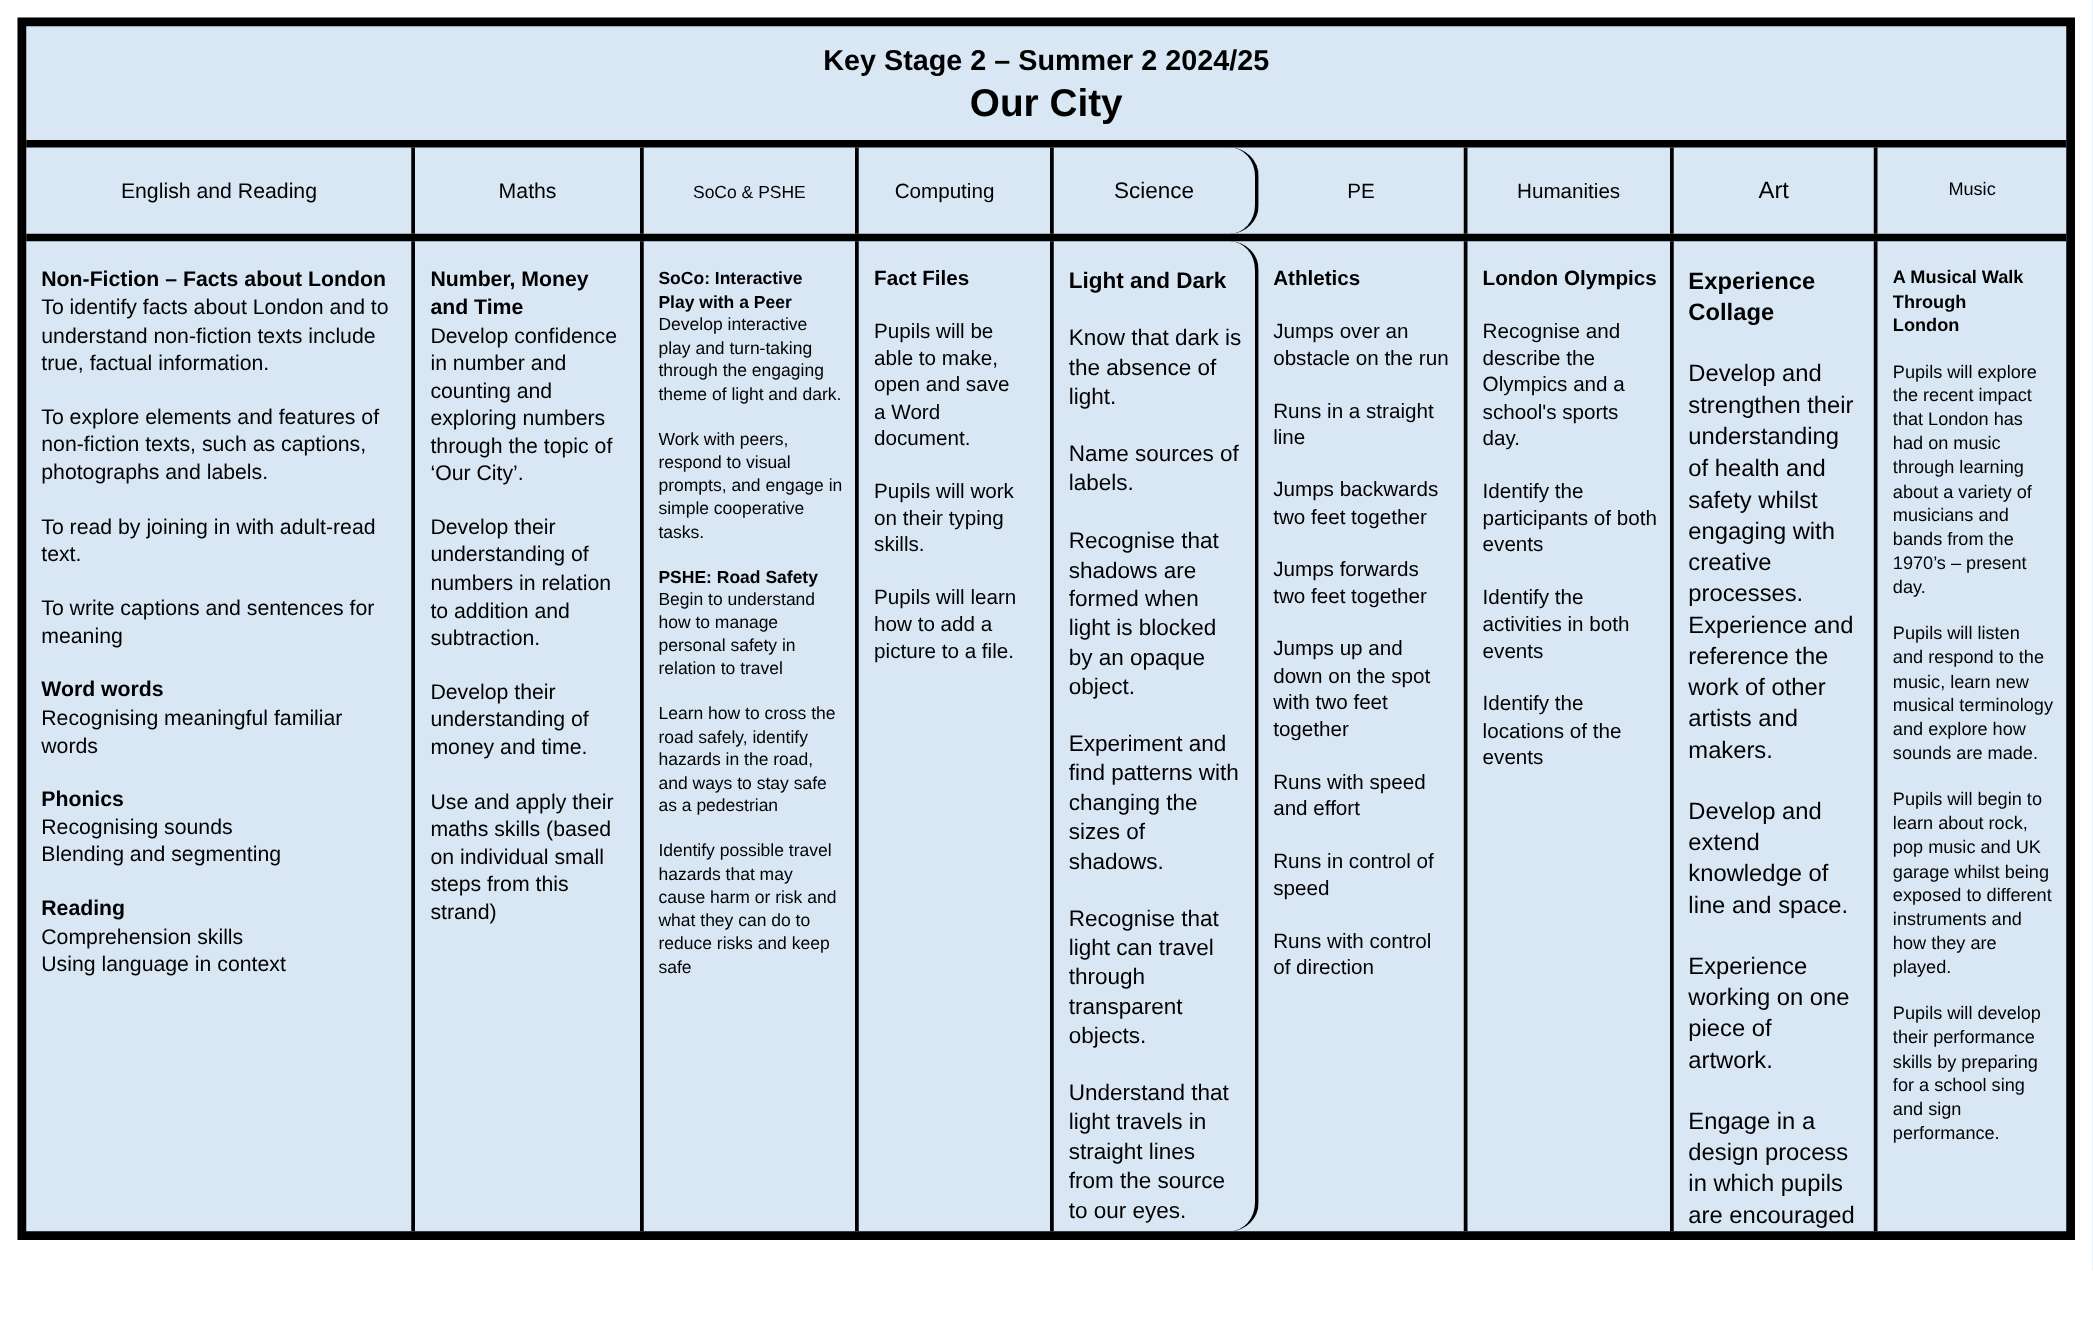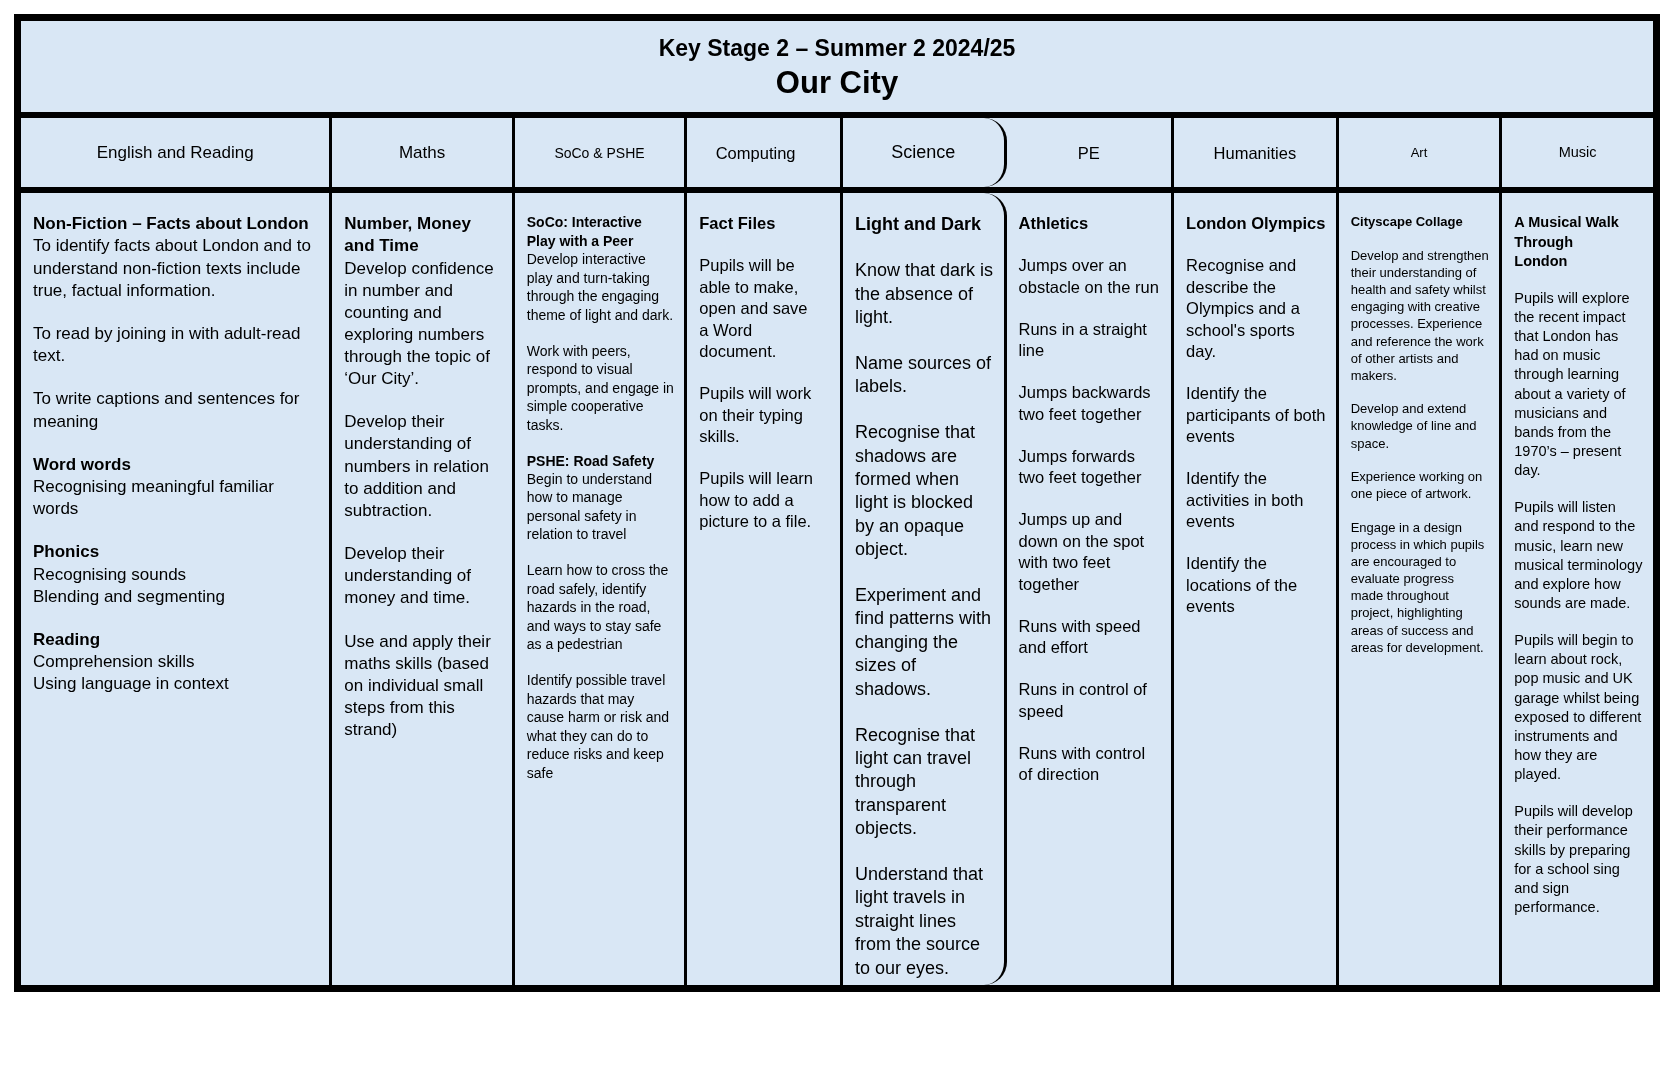--- a/index.html
+++ b/index.html
@@ -52,21 +52,21 @@
     line-height:1.3;
   }
   .bcell:last-child{border-right:none;}
   .col0{font-size:17px;}
   .col1{font-size:17px;}
   .col2{font-size:14px;line-height:1.32;}
   .col3{font-size:16.5px;padding-right:22px;}
   .col4{font-size:18px;border-radius:23px;}
   .col5{font-size:16.5px;}
   .col6{font-size:16.5px;}
-  .col7{font-size:13px;line-height:1.32;}
+  .col7{font-size:19px;line-height:1.32;}
   .col8{font-size:14.5px;line-height:1.32;}
   .block{margin-bottom:1.25em;}
   .block:last-child{margin-bottom:0;}
   .bh{font-weight:bold;white-space:pre-line;}
   .bt{white-space:pre-line;}
 </style>
 </head>
 <body>
 
 <div class="sheet">
@@ -85,20 +85,23 @@
       <div class="hcell col7">Art</div>
       <div class="hcell col8">Music</div>
     </div>
   <div class="body-row" id="body-row">
       <div class="bcell col0">
         <div class="block">
           <div class="bh">Non-Fiction – Facts about London</div>
           <div class="bt">To identify facts about London and to understand non-fiction texts include true, factual information.</div>
         </div>
         <div class="block">
+          <div class="bt">To explore elements and features of non-fiction texts, such as captions, photographs and labels.</div>
+        </div>
+        <div class="block">
           <div class="bt">To read by joining in with adult-read text.</div>
         </div>
         <div class="block">
           <div class="bt">To write captions and sentences for meaning</div>
         </div>
         <div class="block">
           <div class="bh">Word words</div>
           <div class="bt">Recognising meaningful familiar words</div>
         </div>
         <div class="block">
@@ -227,21 +230,21 @@
         </div>
         <div class="block">
           <div class="bt">Identify the activities in both events</div>
         </div>
         <div class="block">
           <div class="bt">Identify the locations of the events</div>
         </div>
       </div>
       <div class="bcell col7">
         <div class="block">
-          <div class="bh">Cityscape Collage</div>
+          <div class="bh">Experience Collage</div>
         </div>
         <div class="block">
           <div class="bt">Develop and strengthen their understanding of health and safety whilst engaging with creative processes. Experience and reference the work of other artists and makers.</div>
         </div>
         <div class="block">
           <div class="bt">Develop and extend knowledge of line and space.</div>
         </div>
         <div class="block">
           <div class="bt">Experience working on one piece of artwork.</div>
         </div>

